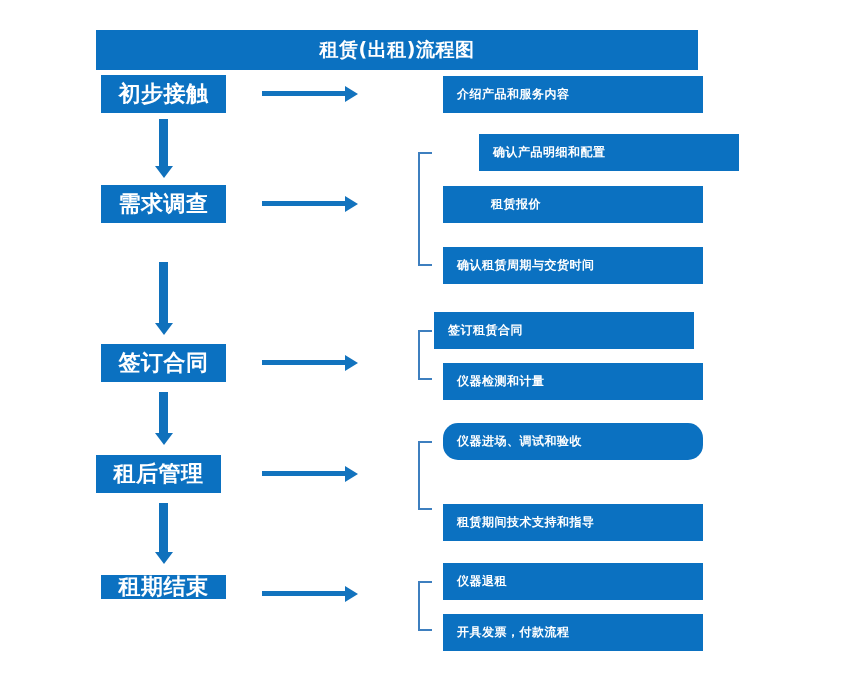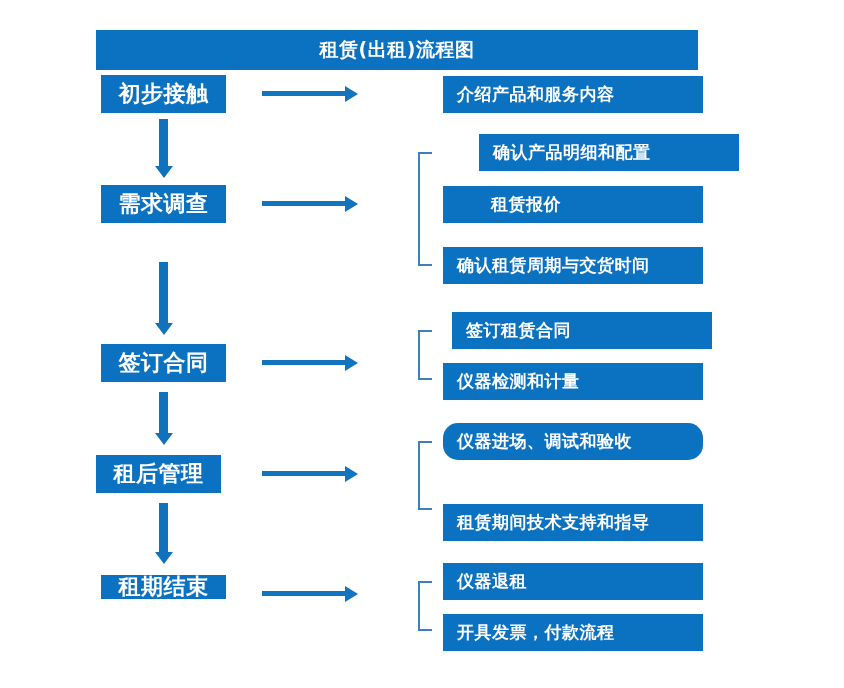--- a/index.html
+++ b/index.html
@@ -37,21 +37,21 @@
     justify-content: center;
     font-size: 19px;
   }
   .stage-box {
     justify-content: center;
     font-size: 22px;
   }
   .task-box {
     justify-content: flex-start;
     padding-left: 14px;
-    font-size: 17px;
+    font-size: 12px;
   }
   .v-arrow {
     position: absolute;
     width: 9px;
     background: #1071BC;
   }
   .v-arrow::after {
     content: "";
     position: absolute;
     left: 50%;
@@ -134,21 +134,21 @@
   <div class="bracket" style="left:418px; top:581px; height:50px;"></div>
 
   <div class="box task-box" style="left:443px; top:76px; width:260px; height:37px;">介绍产品和服务内容</div>
 
   <div class="box task-box" style="left:443px; top:134px; width:260px; height:37px;margin-left:36px;">确认产品明细和配置</div>
 
   <div class="box task-box" style="left:443px; top:186px; width:260px; height:37px;padding-left:48px;">租赁报价</div>
 
   <div class="box task-box" style="left:443px; top:247px; width:260px; height:37px;">确认租赁周期与交货时间</div>
 
-  <div class="box task-box" style="left:452px; top:312px; width:260px; height:37px;">签订租赁合同</div>
+  <div class="box task-box" style="left:434px; top:312px; width:260px; height:37px;">签订租赁合同</div>
 
   <div class="box task-box" style="left:443px; top:363px; width:260px; height:37px;">仪器检测和计量</div>
 
   <div class="box task-box" style="left:443px; top:423px; width:260px; height:37px;border-radius:15px;">仪器进场、调试和验收</div>
 
   <div class="box task-box" style="left:443px; top:492px; width:260px; height:37px;margin-top:12px;">租赁期间技术支持和指导</div>
 
   <div class="box task-box" style="left:443px; top:563px; width:260px; height:37px;">仪器退租</div>
 
   <div class="box task-box" style="left:443px; top:614px; width:260px; height:37px;">开具发票，付款流程</div>

